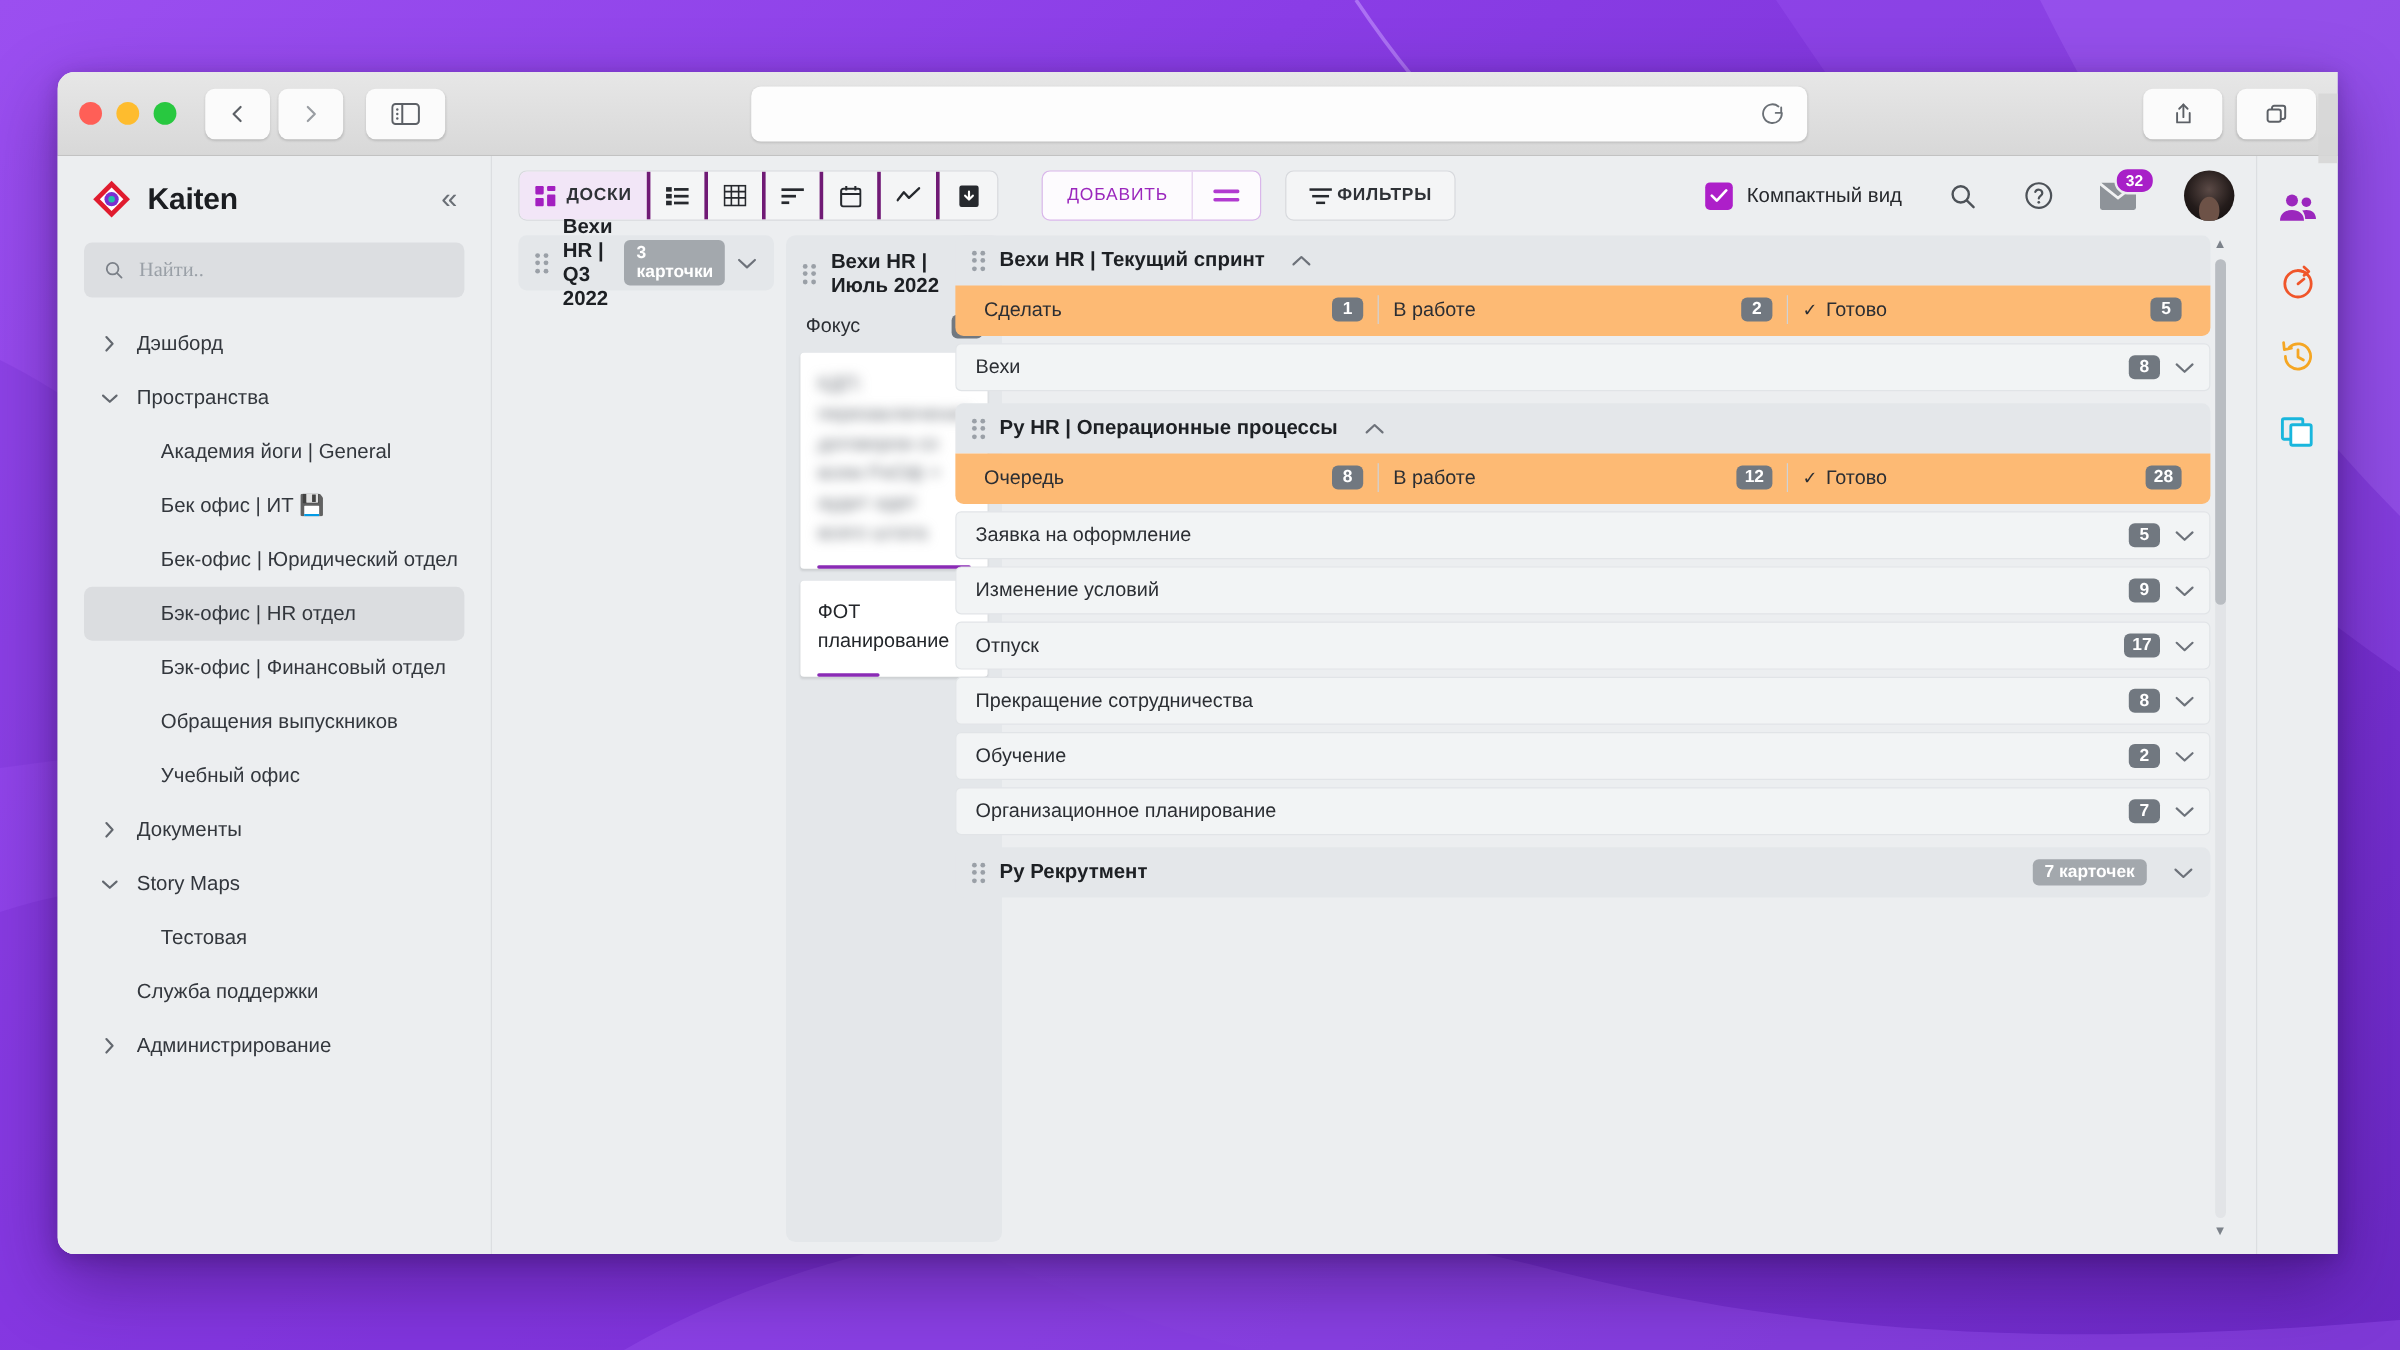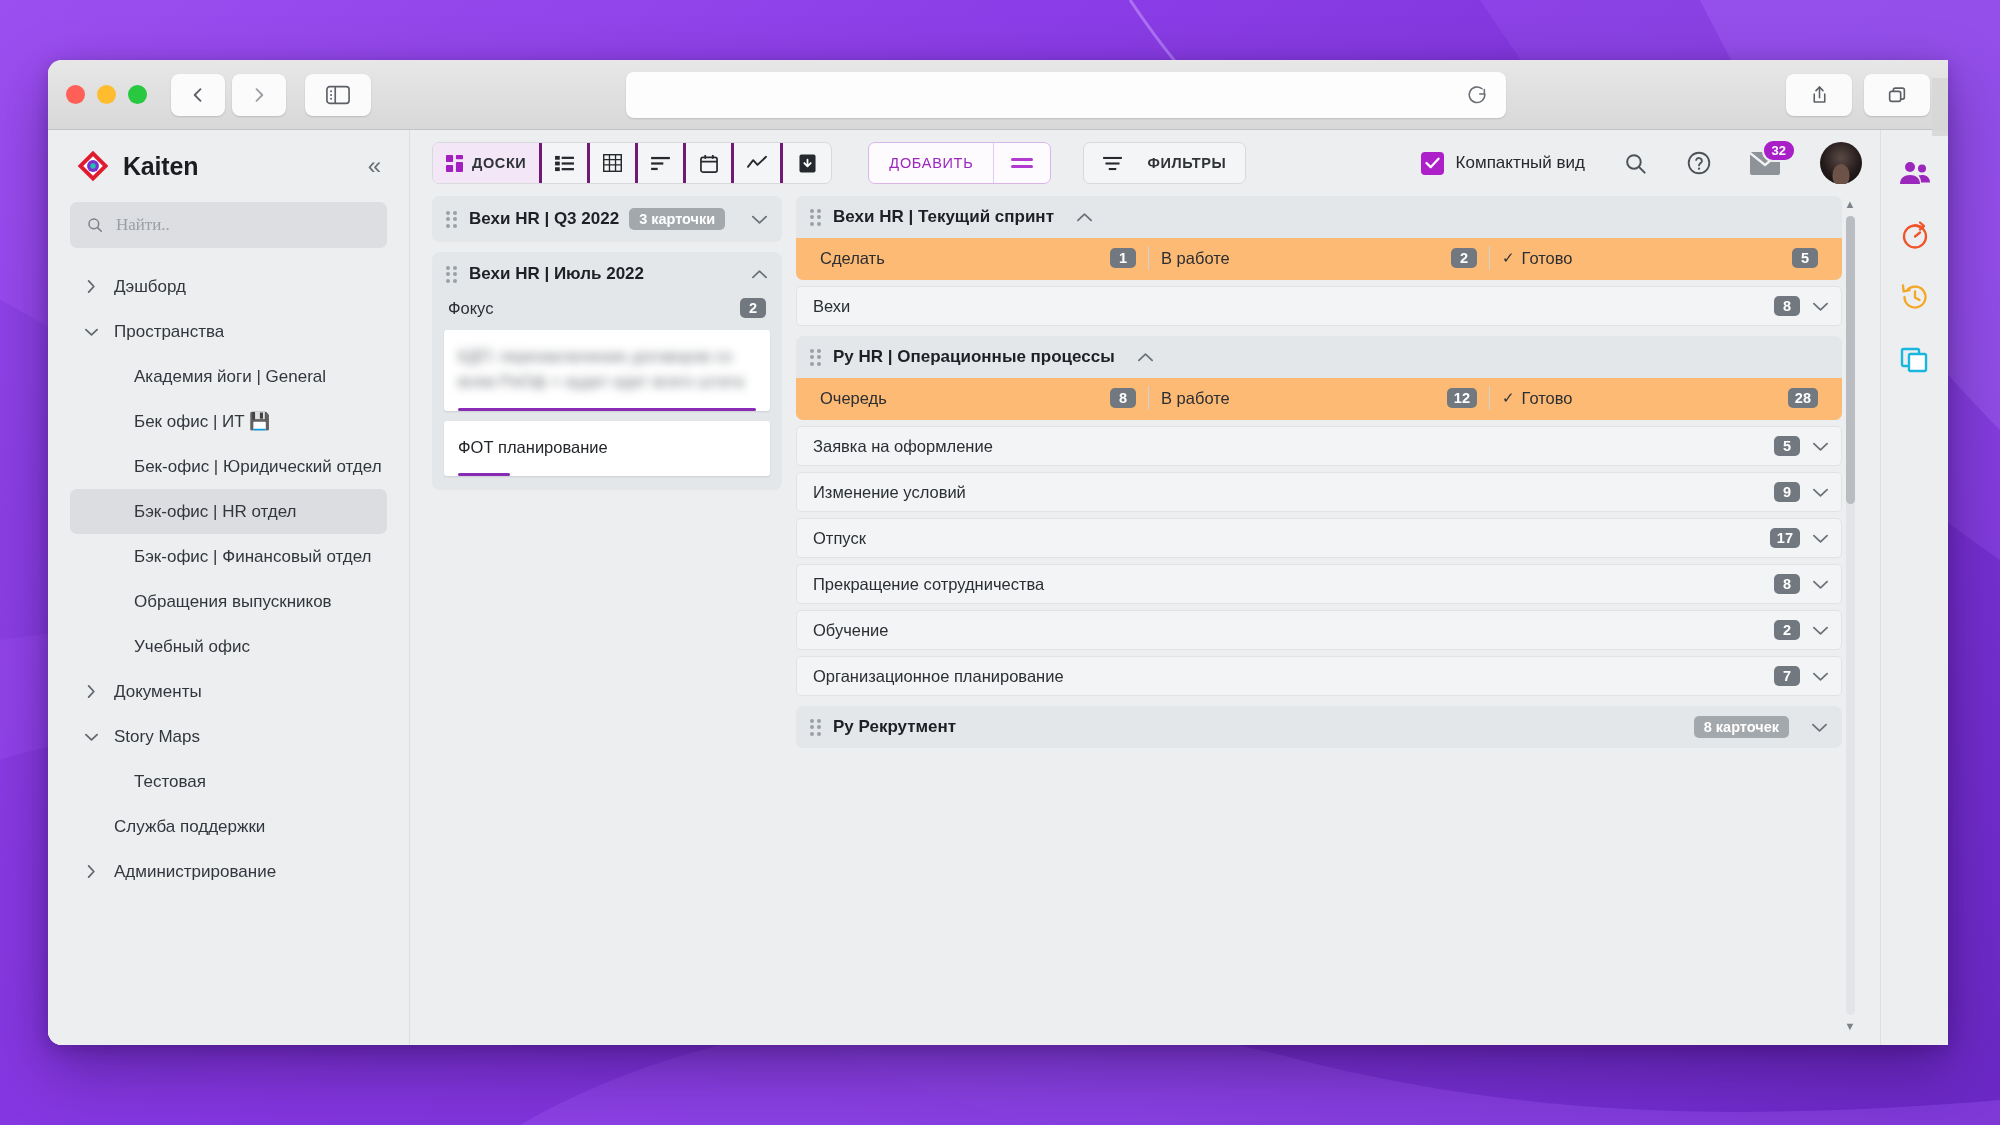--- a/index.html
+++ b/index.html
@@ -145,22 +145,22 @@
     background: #fdfbfe; margin-left: 20px;
   }
   .addgroup .ag {
     display: flex; align-items: center; justify-content: center;
     padding: 0 20px; font-size: 14.5px; font-weight: 400; letter-spacing: .7px;
     color: #9b27bd; border-right: 1px solid #e3cdee;
   }
   .addgroup .ag:last-child { border-right: 0; padding: 0 17px; }
 
   .filters {
-    display: flex; align-items: center; gap: 25px;
-    height: 42px; padding: 0 19px; margin-left: 16px;
+    display: flex; align-items: center; gap: 4px;
+    height: 42px; padding: 0 19px; margin-left: 4px;
     border: 1px solid #d7d9dd; border-radius: 7px; background: #f4f5f6;
     font-size: 14.5px; font-weight: 700; letter-spacing: .6px; color: #2f3237;
   }
 
   .tb-spacer { flex: 1; }
   .compact { display: flex; align-items: center; gap: 12px; font-size: 17px; color: #26282c; }
   .cbox {
     width: 23px; height: 23px; border-radius: 4px; background: #ad1fc9;
     display: flex; align-items: center; justify-content: center;
   }
@@ -183,21 +183,21 @@
     background: #6d5247; border-radius: 50% 50% 42% 42%;
   }
 
   
   .board {
     flex: 1; display: flex; gap: 14px; min-height: 0;
     padding: 0 24px 10px 22px; position: relative;
   }
 
   
-  .lane-col { width: 350px; flex: 0 0 350px; display: flex; flex-direction: column; gap: 10px; }
+  .lane-col { width: 350px; flex: 0 0 350px; display: flex; flex-direction: row; gap: 10px; }
 
   .lane-head {
     background: #e4e7ea; border-radius: 7px;
     display: flex; align-items: center; gap: 10px;
     height: 46px; padding: 0 14px;
     font-size: 17px; font-weight: 700; color: #1d2024;
   }
   .grip {
     width: 13px; height: 17px; flex: 0 0 13px;
     display: grid; grid-template-columns: 4px 4px; grid-template-rows: 4px 4px 4px;
@@ -771,21 +771,21 @@
                 <div class="sec-head solo">
                   <span class="grip">
                     <i></i>
                     <i></i>
                     <i></i>
                     <i></i>
                     <i></i>
                     <i></i>
                   </span>
                   <span>Ру Рекрутмент</span>
-                  <span class="pill-cards">8 карточек</span>
+                  <span class="pill-cards">7 карточек</span>
                   <span class="chev">
                     <svg width="17" height="11" viewBox="0 0 18 11" fill="none" stroke="#6d727a" stroke-width="1.9" stroke-linecap="round" stroke-linejoin="round">
                       <polyline points="2 2.5 9 9 16 2.5"></polyline>
                     </svg>
                   </span>
                 </div>
               </div>
             </div>
           <div class="vscroll">
             <span class="arrow">▲</span>

